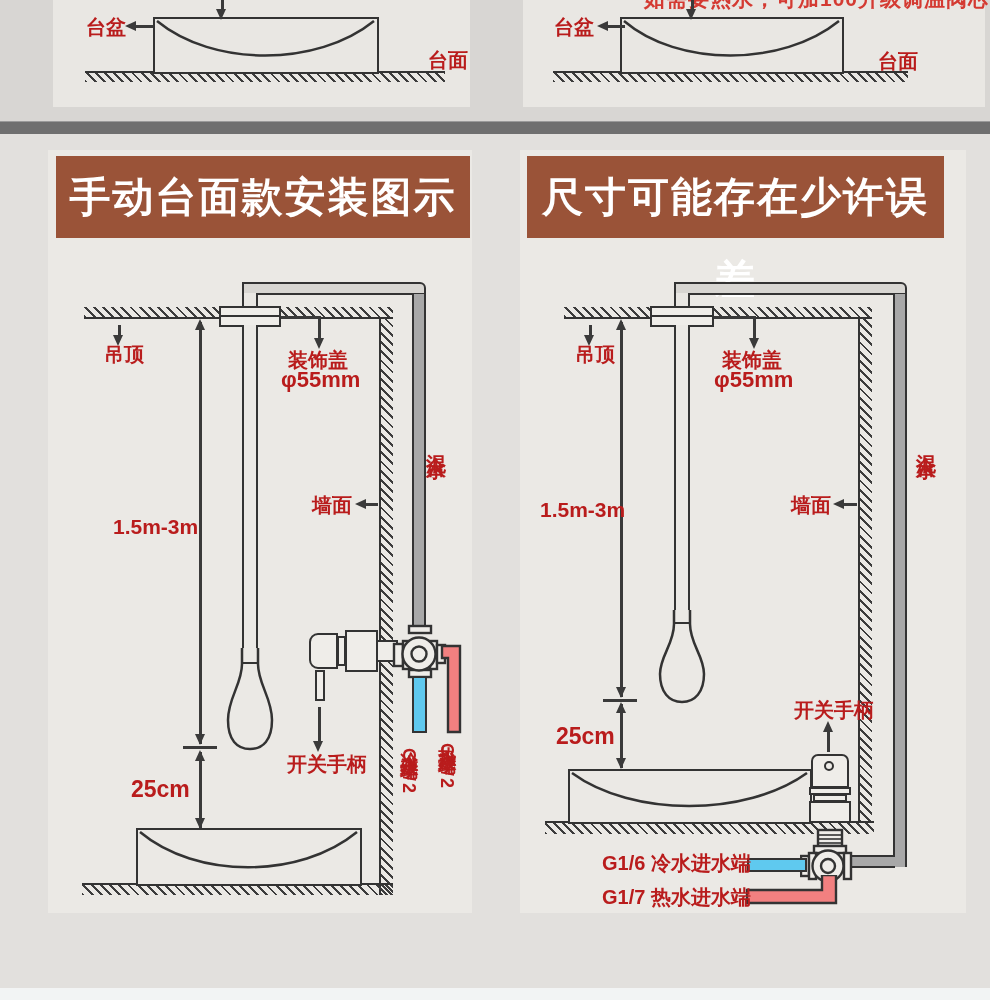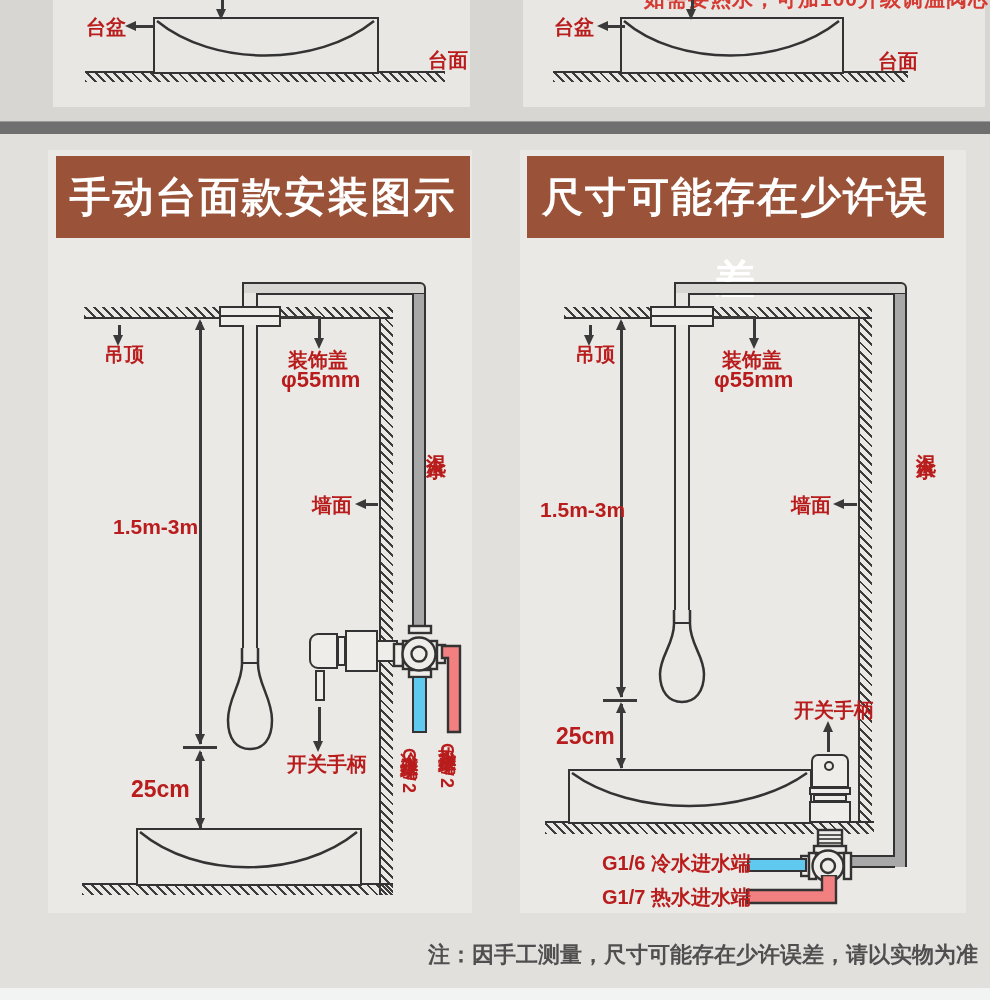--- a/index.html
+++ b/index.html
@@ -227,16 +227,15 @@
   </svg>
 
   <div class="abs" style="left:747px;top:858px;width:60px;height:14px;background:#5fc9ef;border:2.4px solid #333;"></div>
   <svg class="abs" style="left:745px;top:875px;" width="93" height="30" viewBox="0 0 93 30">
     <path d="M77,0 L91,0 L91,28 L2,28 L2,15 L77,15 Z" fill="#f28080" stroke="#333" stroke-width="2.4"></path>
   </svg>
 
   <div class="lbl" style="left:602px;top:852px;font-size:20px;">G1/6 冷水进水端</div>
   <div class="lbl" style="left:602px;top:886px;font-size:20px;">G1/7 热水进水端</div>
 
-  <div class="lbl" style="left:428px;top:943px;font-size:22px;color:#4f4f4f;">注：因手工测量，尺寸可能存在少许误差，请以实物为准</div>
   <div class="abs" style="left:0;top:988px;width:990px;height:12px;background:#f2f4f4;"></div>
 
 </div>
 
 </body></html>

